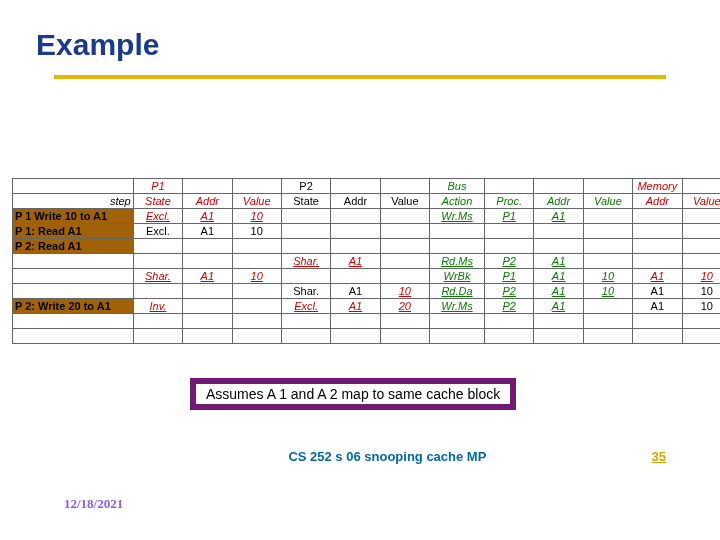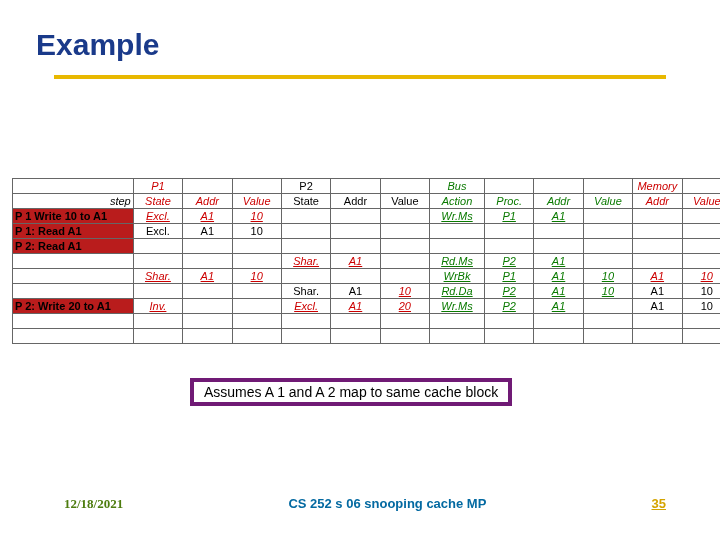--- a/index.html
+++ b/index.html
@@ -49,41 +49,41 @@
     font-style: italic;
     white-space: nowrap;
     overflow: hidden;
   }
   td.step { text-align: left; font-weight: bold; font-style: normal; color: #000; }
   td.stephdr { text-align: right; font-style: italic; font-weight: normal; }
   .red { color: #c00; }
   .green { color: #0a7a00; }
   .black { color: #000; font-style: normal; }
   .u { text-decoration: underline; }
-  .shade { background: #b91c1c; }
+  .shade { background: #a16207; }
   .caption {
     position: absolute;
     top: 378px;
     left: 190px;
-    border: 4px solid #701a75;
+    border: 6px solid #701a75;
     padding: 2px 10px;
     font-size: 14px;
   }
   .footer {
     position: absolute;
     bottom: 28px;
     left: 0;
     width: 720px;
     display: flex;
     justify-content: space-between;
     padding: 0 54px 0 64px;
     font-size: 13px;
     font-weight: bold;
   }
-  .date { color: #4d7c0f; font-family: "Times New Roman", serif; font-weight: bold; }
+  .date { color: #8b5cf6; font-family: "Times New Roman", serif; font-weight: bold; margin-top: 47px; }
   .ftitle { color: #0369a1; }
   .pagenum { color: #d4a400; text-decoration: underline; }
 </style>
 </head>
 <body>
 
 <div class="title">Example</div>
 <div class="rule"></div>
 
 <div class="tablewrap">

